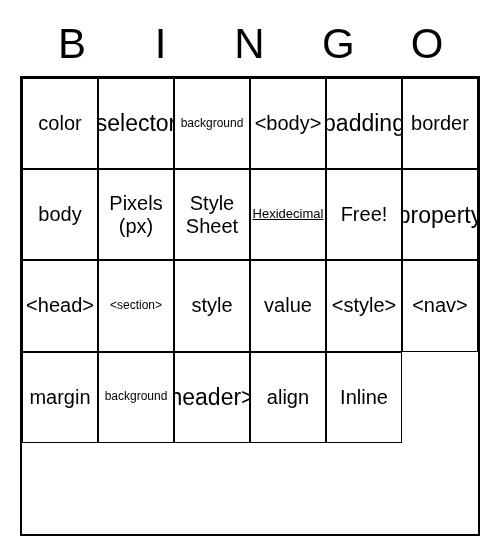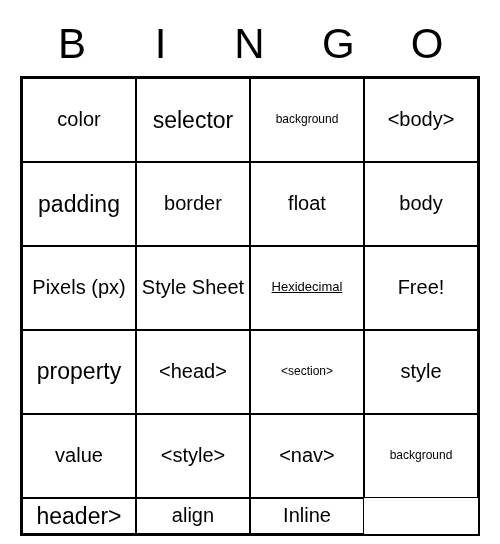--- a/index.html
+++ b/index.html
@@ -24,21 +24,21 @@
     }
     .header-letter {
       font-size: 42px;
       font-weight: 400;
       text-align: center;
       width: 92px;
       letter-spacing: 1px;
     }
     .grid {
       display: grid;
-      grid-template-columns: repeat(4, 1fr);
+      grid-template-columns: repeat(6, 1fr);
       grid-template-rows: repeat(5, 1fr);
       border: 2px solid #000;
       width: 460px;
       height: 460px;
     }
     .cell {
       border: 1px solid #000;
       display: flex;
       align-items: center;
       justify-content: center;
@@ -71,31 +71,31 @@
     <div class="header-letter">O</div>
   </div>
   <div class="grid">
 
   <div class="cell">color</div>
       <div class="cell medium">selector</div>
       <div class="cell small">background</div>
       <div class="cell">&lt;body&gt;</div>
       <div class="cell medium">padding</div>
       <div class="cell">border</div>
-      <div class="cell">float</div>
       <div class="cell">body</div>
       <div class="cell">Pixels (px)</div>
       <div class="cell">Style Sheet</div>
       <div class="cell smaller">Hexidecimal</div>
       <div class="cell">Free!</div>
       <div class="cell medium">property</div>
       <div class="cell">&lt;head&gt;</div>
       <div class="cell small">&lt;section&gt;</div>
       <div class="cell">style</div>
       <div class="cell">value</div>
       <div class="cell">&lt;style&gt;</div>
       <div class="cell">&lt;nav&gt;</div>
+      <div class="cell">margin</div>
       <div class="cell small">background</div>
       <div class="cell medium">header&gt;</div>
       <div class="cell">align</div>
       <div class="cell">Inline</div>
     </div>
 </div>
 
 </body></html>

